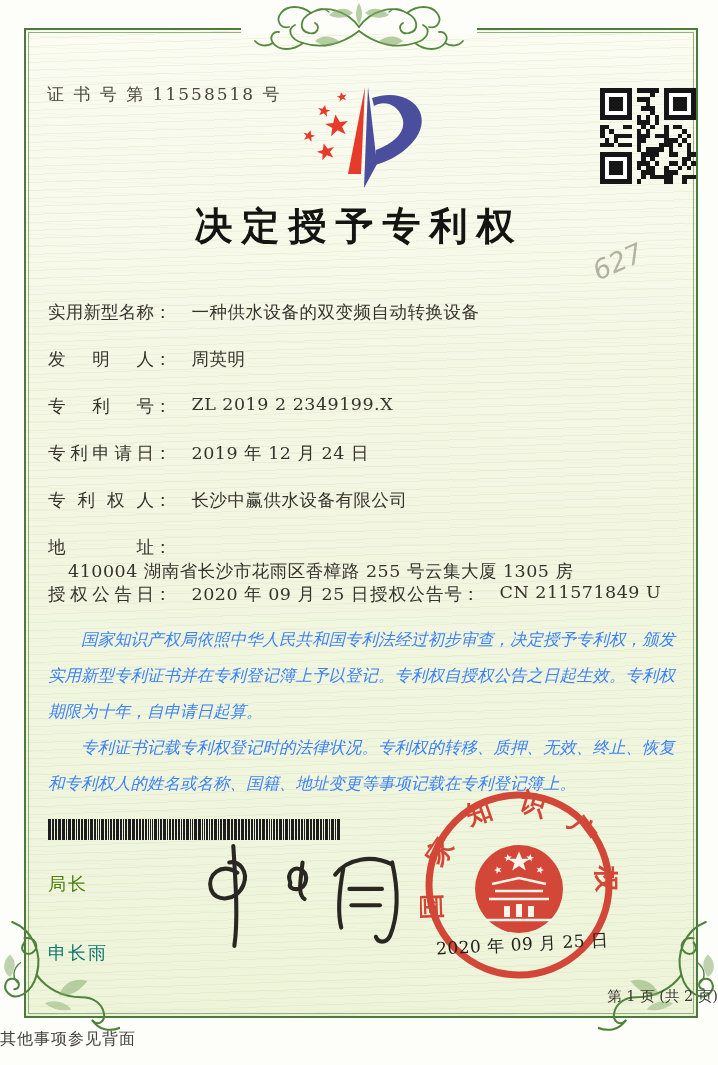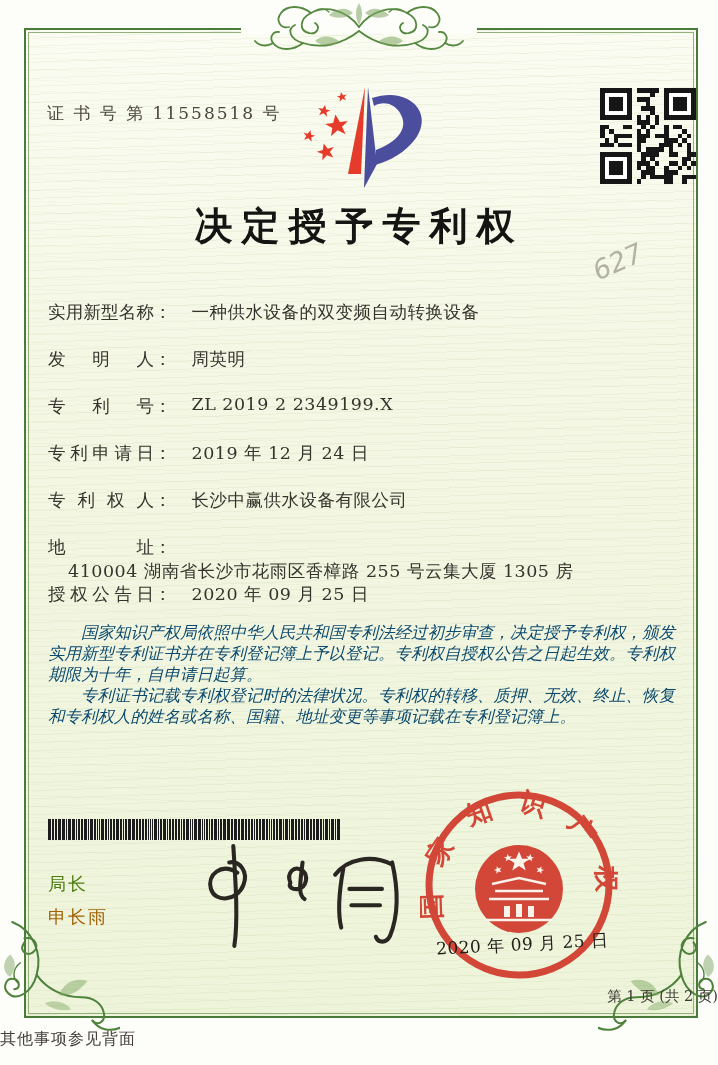--- a/index.html
+++ b/index.html
@@ -13,36 +13,36 @@
   .frame{
     position:absolute;left:24px;top:28px;right:20px;bottom:47px;
     border:2.5px solid #4a7b3a;
     background:
       repeating-linear-gradient(178deg, rgba(150,180,110,0.10) 0 1px, rgba(255,255,255,0) 1px 8px),
       repeating-linear-gradient(2deg, rgba(170,195,130,0.07) 0 1px, rgba(255,255,255,0) 1px 11px),
       linear-gradient(180deg,#fbfcf2 0%,#f4f7e4 35%,#eef4da 100%);
   }
   .frame-inner{position:absolute;inset:2px;border:1px solid #93b07c;}
   .abs{position:absolute;}
-  .cert-no{left:47px;top:102px;font-size:17px;letter-spacing:2px;color:#4b463f;}
+  .cert-no{left:47px;top:83px;font-size:17px;letter-spacing:2px;color:#4b463f;}
   .title{left:0;top:201px;width:100%;text-align:center;font-size:38px;font-weight:bold;
          letter-spacing:9px;color:#141412;}
   .pencil{left:592px;top:246px;font-size:27px;color:rgba(125,120,104,0.55);
           transform:rotate(-24deg);font-style:italic;font-family:"DejaVu Sans",sans-serif;}
   .field-row{left:48px;width:640px;font-size:17.5px;color:#36332d;height:24px;}
   .flabel{display:inline-block;width:106px;text-align:justify;text-align-last:justify;vertical-align:top;}
   .fcolon{display:inline-block;vertical-align:top;}
   .fvalue{display:inline-block;margin-left:20px;vertical-align:top;letter-spacing:0.5px;}
   .grant-no-group{position:absolute;left:322px;top:0;}
   .grant-no-group .flabel{width:92px;}
-  .paras{left:48px;top:622px;width:628px;font-size:16.5px;line-height:21px;
-         color:#0c4a6e;font-style:italic;}
+  .paras{left:48px;top:622px;width:628px;font-size:16.5px;line-height:36px;
+         color:#3b82f6;font-style:italic;}
   .paras p{margin:0;text-indent:2em;}
   .signer-title{left:48px;top:872px;font-size:18px;letter-spacing:2px;color:#4d7c0f;}
-  .signer-name{left:48px;top:905px;font-size:18px;letter-spacing:2px;color:#a16207;}
+  .signer-name{left:48px;top:941px;font-size:18px;letter-spacing:2px;color:#0f766e;}
   .seal-date{left:436px;top:933px;width:175px;font-size:17px;color:#23201b;
              transform:rotate(-3deg);z-index:6;letter-spacing:0.5px;}
   .seal-wrap{left:420px;top:786px;z-index:5;}
   .page-info{left:0;top:987px;width:100%;text-align:right;font-size:14.5px;color:#3b3832;}
   .footer-note{left:0;top:1029px;width:100%;text-align:left;font-size:16px;color:#45403a;
                letter-spacing:1px;}
   svg{display:block;}
 </style>
 </head>
 <body>
@@ -258,20 +258,23 @@
   <span class="flabel">专利申请日</span><span class="fcolon">：</span><span class="fvalue">2019 年 12 月 24 日</span>
 </div>
 <div class="abs field-row" style="top:488px">
   <span class="flabel">专利权人</span><span class="fcolon">：</span><span class="fvalue">长沙中赢供水设备有限公司</span>
 </div>
 <div class="abs field-row" style="top:535px">
   <span class="flabel">地址</span><span class="fcolon">：</span><span class="fvalue">410004 湖南省长沙市花雨区香樟路 255 号云集大厦 1305 房</span>
 </div>
 <div class="abs field-row" style="top:582px">
   <span class="flabel">授权公告日</span><span class="fcolon">：</span><span class="fvalue">2020 年 09 月 25 日</span>
+  <span class="grant-no-group">
+    <span class="flabel">授权公告号</span><span class="fcolon">：</span><span class="fvalue">CN 211571849 U</span>
+  </span>
 </div>
 
 <div class="abs paras">
   <p>国家知识产权局依照中华人民共和国专利法经过初步审查，决定授予专利权，颁发实用新型专利证书并在专利登记簿上予以登记。专利权自授权公告之日起生效。专利权期限为十年，自申请日起算。</p>
   <p>专利证书记载专利权登记时的法律状况。专利权的转移、质押、无效、终止、恢复和专利权人的姓名或名称、国籍、地址变更等事项记载在专利登记簿上。</p>
 </div>
 
 <svg class="abs" style="left:48px;top:819px" width="298" height="21" viewBox="0 0 298 21" shape-rendering="crispEdges">
     <rect x="0" y="0" width="3" height="21" fill="#1c1c1c"></rect>
     <rect x="4" y="0" width="2" height="21" fill="#1c1c1c"></rect>

